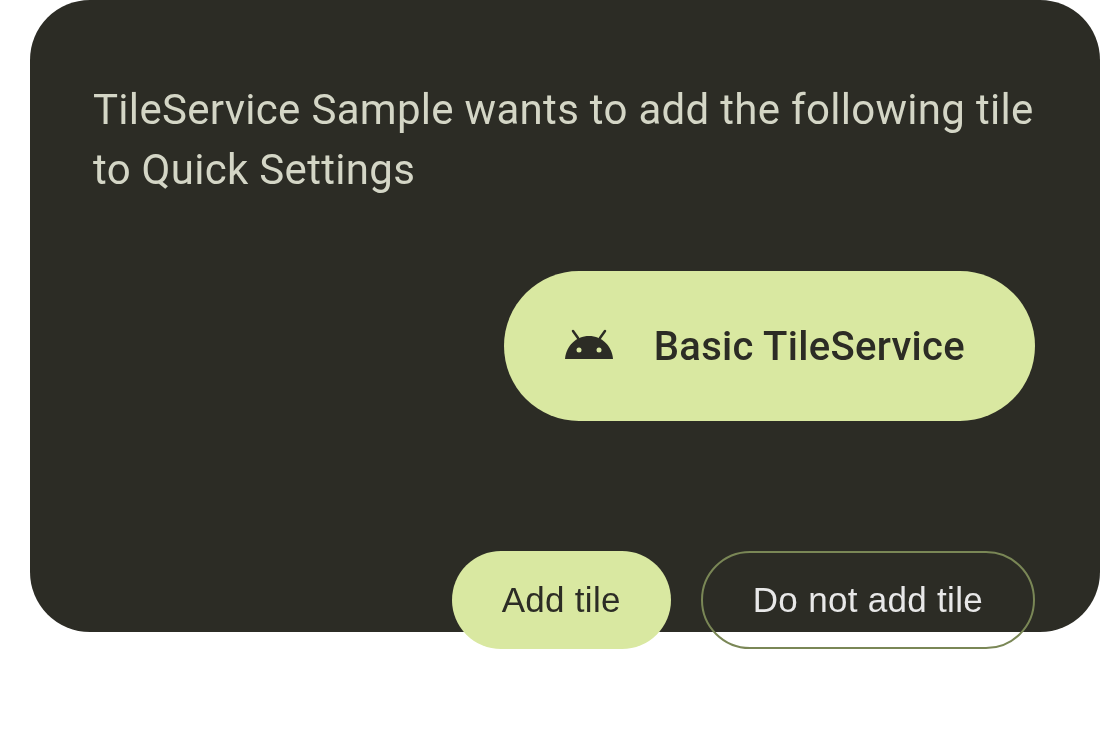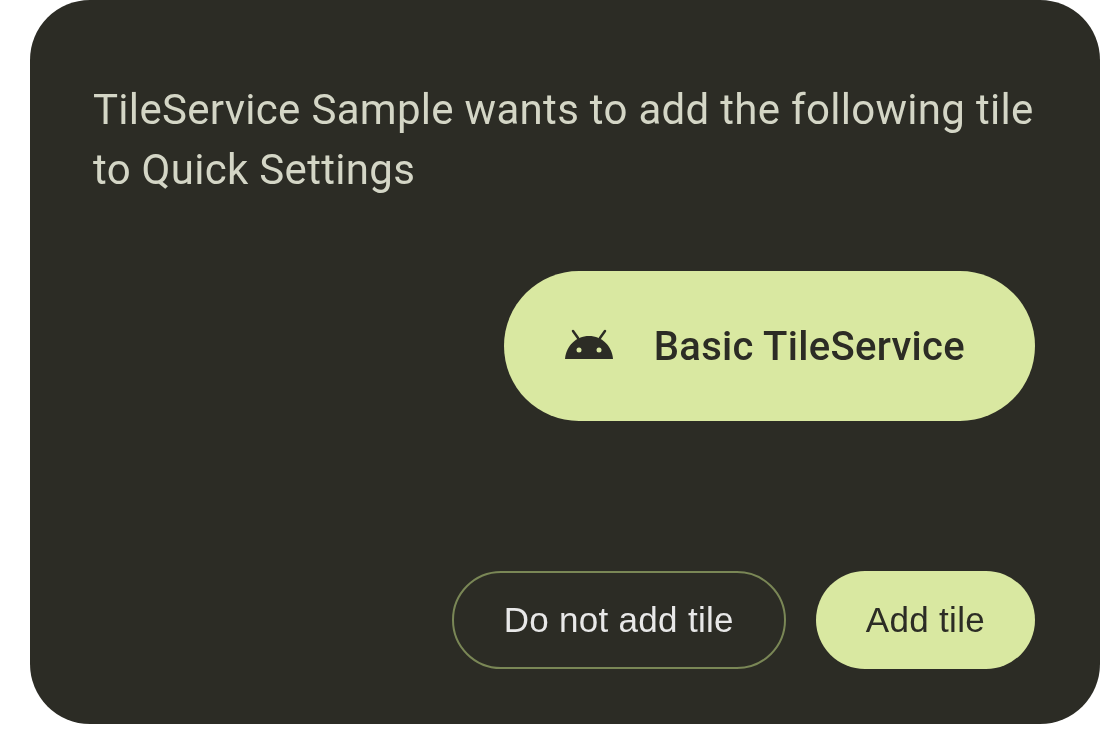--- a/index.html
+++ b/index.html
@@ -16,21 +16,21 @@
       align-items: flex-start;
       padding: 0;
       width: 1110px;
       height: 750px;
     }
     
     .dialog {
       background: #2c2c25;
       border-radius: 60px;
       width: 1070px;
-      height: 724px;
+      height: 632px;
       margin-top: 0px;
       margin-left: 20px;
       padding: 80px 65px 55px 63px;
       display: flex;
       flex-direction: column;
     }
     
     .dialog-title {
       color: #d4d6c6;
       font-size: 42px;
@@ -117,16 +117,16 @@
           <path d="M 25 5 C 12 5, 2 15, 1 28 L 49 28 C 48 15, 38 5, 25 5 Z"></path>
           <circle cx="15" cy="19" r="2.5" fill="#d9e8a1"></circle>
           <circle cx="35" cy="19" r="2.5" fill="#d9e8a1"></circle>
         </svg>
       </span>
       <span class="tile-label">Basic TileService</span>
     </div>
   </div>
 
   <div class="button-row">
+    <button class="btn btn-filled">Add tile</button>
     <button class="btn btn-outline">Do not add tile</button>
-    <button class="btn btn-filled">Add tile</button>
   </div>
 </div>
 
 </body></html>

